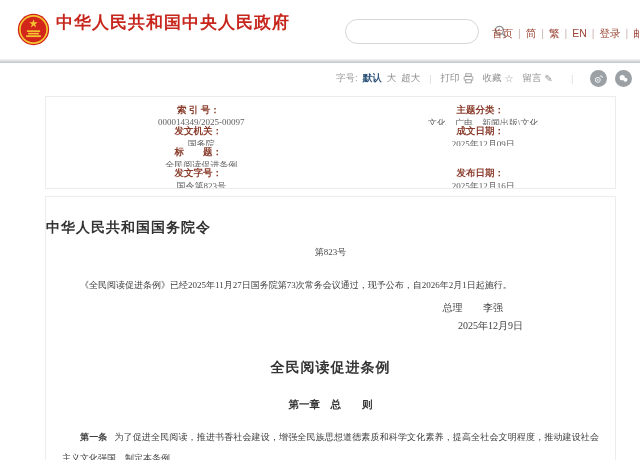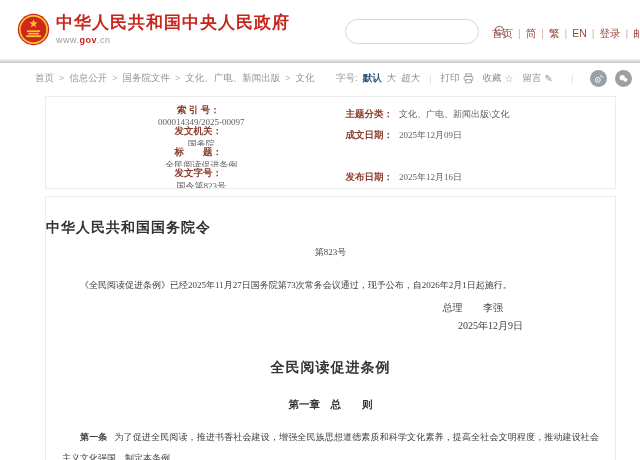--- a/index.html
+++ b/index.html
@@ -44,21 +44,21 @@
   .share-circle { width:17px; height:17px; border-radius:50%; background:#9aa0a4; margin-left:8px;
     display:flex; align-items:center; justify-content:center; cursor:pointer; }
 
   
   .meta-box { position:absolute; left:45px; top:96px; width:571px; height:93px;
     border:1px solid #ececec; background:#fff; padding:7px 0 0 0;
     font-family:"Liberation Serif","DejaVu Serif",serif; }
   .meta-grid { display:grid; grid-template-columns:50% 50%; }
   .meta-cell { height:21px; display:flex; align-items:center; overflow:hidden; }
   .meta-cell.left { padding-left:20px;flex-direction:column; }
-  .meta-cell.right { padding-left:15px; }
+  .meta-cell.right { padding-left:15px;flex-direction:column; }
   .meta-label { font-size:9.5px; font-weight:bold; color:#8a3c2c; white-space:pre; }
   .meta-value { font-size:9px; color:#5f5f5f; margin-left:6px; white-space:nowrap; }
 
   
   .doc-box { position:absolute; left:45px; top:196px; width:571px; height:290px;
     border:1px solid #ececec; background:#fff;
     font-family:"Liberation Serif","DejaVu Serif",serif; color:#404040; }
   .decree-title { margin-top:22px; text-align:left; font-size:14px; font-weight:bold; color:#333; letter-spacing:1px; }
   .decree-number { margin-top:9px; text-align:center; font-size:9px; color:#4a4a4a; }
   .decree-body { margin:16px 16px 0 16px; font-size:9px; line-height:20px; text-indent:2em; text-align:justify; color:#404040; }
@@ -80,44 +80,40 @@
       <svg class="emblem" viewBox="0 0 40 40">
         <circle cx="20" cy="20" r="19" fill="#d2261b"></circle>
         <circle cx="20" cy="20" r="16.5" fill="none" stroke="#f5c431" stroke-width="2"></circle>
         <polygon points="20,7.5 21.3,11.3 25.2,11.3 22,13.7 23.2,17.5 20,15.1 16.8,17.5 18,13.7 14.8,11.3 18.7,11.3" fill="#f5c431"></polygon>
         <rect x="12" y="21" width="16" height="2" fill="#f5c431"></rect>
         <rect x="13.5" y="24" width="13" height="2" fill="#f5c431"></rect>
         <rect x="11" y="27" width="18" height="2.2" fill="#f5c431"></rect>
       </svg>
       <div class="brand-text">
         <div class="site-title">中华人民共和国中央人民政府</div>
-        <div class="site-url"><span>www.</span><b>gov</b><span>.cn</span></div>
       </div>
     </div>
 
     <div class="search-box">
       <input class="search-input" type="text" placeholder="" style="">
       <span class="search-btn">
         <svg width="13" height="13" viewBox="0 0 13 13">
           <circle cx="5.4" cy="5.4" r="4" fill="none" stroke="#8f8f8f" stroke-width="1.4"></circle>
           <line x1="8.4" y1="8.4" x2="12" y2="12" stroke="#8f8f8f" stroke-width="1.4"></line>
         </svg>
       </span>
     </div>
 
     <div class="topnav">
       <span class="link">首页</span><span class="sep">|</span><span class="link">简</span><span class="sep">|</span><span class="link">繁</span><span class="sep">|</span><span class="link">EN</span><span class="sep">|</span><span class="link">登录</span><span class="sep">|</span><span class="link">邮箱</span>
     </div>
   </div>
   <div class="header-divider"></div>
 
   <div class="toolbar">
-    <div class="breadcrumb">
-      <span class="crumb">首页</span><span class="crumb-sep">&gt;</span><span class="crumb">信息公开</span><span class="crumb-sep">&gt;</span><span class="crumb">国务院文件</span><span class="crumb-sep">&gt;</span><span class="crumb">文化、广电、新闻出版</span><span class="crumb-sep">&gt;</span><span class="crumb">文化</span>
-    </div>
 
     <div class="page-tools">
       <span class="fs-label">字号:</span>
       <span class="fs-opt selected">默认</span>
       <span class="fs-opt">大</span>
       <span class="fs-opt">超大</span>
       <span class="tool-sep">|</span>
       <span class="tool-btn">
         <span>打印</span>
         <svg class="glyph" width="11" height="11" viewBox="0 0 14 14">

